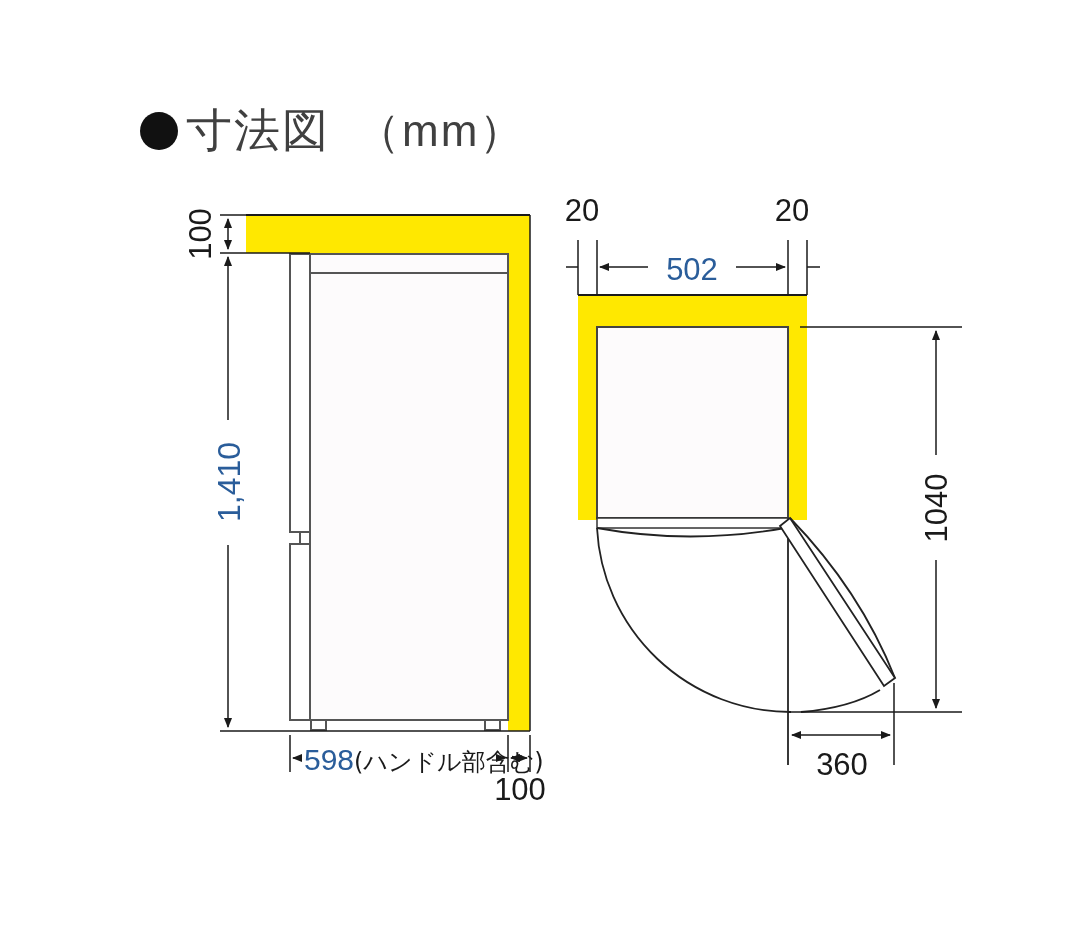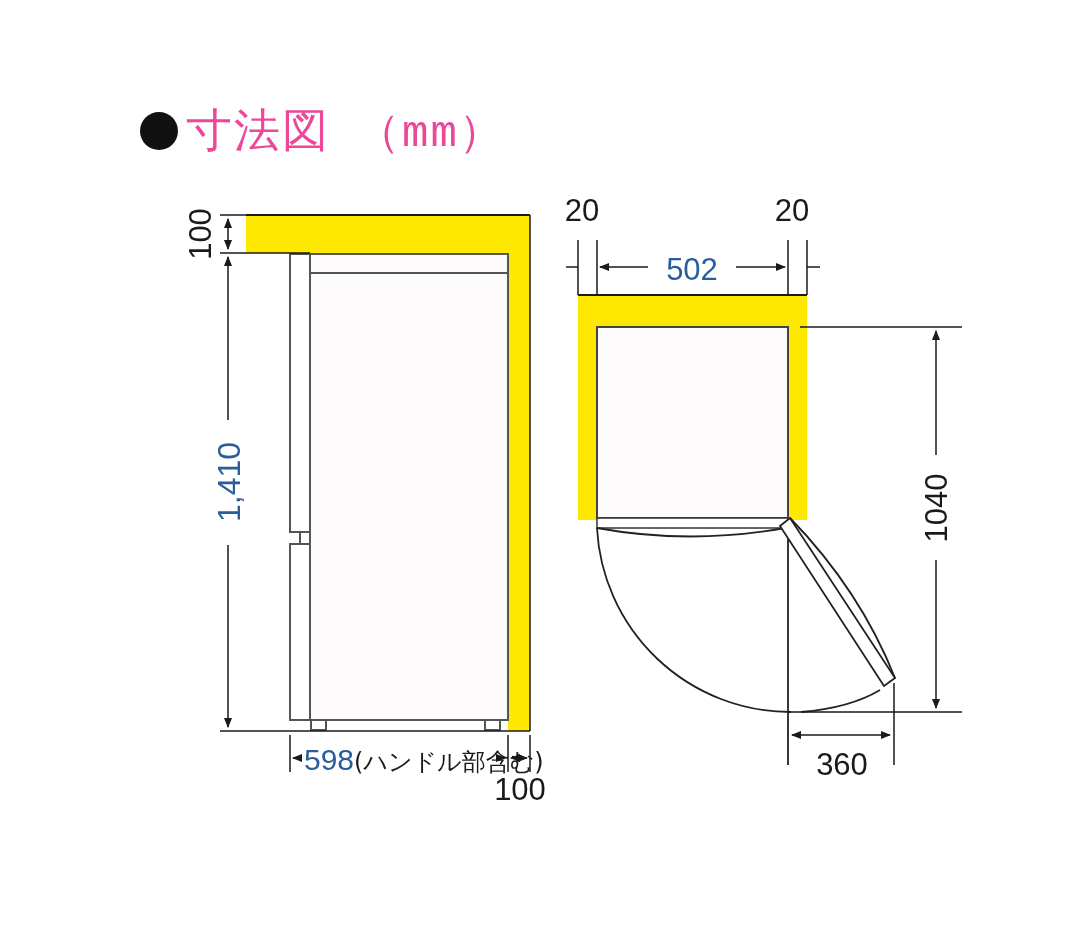--- a/index.html
+++ b/index.html
@@ -1,19 +1,19 @@
 <!DOCTYPE html>
 <html><head>
 <meta charset="utf-8">
 <style>
   html,body{margin:0;padding:0;background:#ffffff;}
   body{width:1080px;height:933px;position:relative;overflow:hidden;font-family:"Liberation Sans","DejaVu Sans",sans-serif;}
-  .title{position:absolute;left:140px;top:100px;font-size:46px;color:#ec4899;letter-spacing:2px;display:flex;align-items:center;font-family:"DejaVu Sans",sans-serif;text-align:center;}
+  .title{position:absolute;left:140px;top:100px;font-size:46px;color:#404040;letter-spacing:2px;display:flex;align-items:center;font-family:"DejaVu Sans",sans-serif;text-align:center;}
   .title .dot{width:38px;height:38px;border-radius:50%;background:#111;margin-right:8px;display:inline-block;}
-  .title .unit{margin-left:26px;font-family:Liberation Mono, monospace;font-size:44px;}
+  .title .unit{margin-left:26px;font-family:Liberation Sans, sans-serif;font-size:44px;}
   svg{position:absolute;left:0;top:0;}
   .dim{font-family:"Liberation Sans",sans-serif;font-size:31px;}
   .blue{fill:#2a5d9a;}
   .black{fill:#1a1a1a;}
 </style>
 </head>
 <body>
 
 <div class="title">
   <span class="dot"></span>

